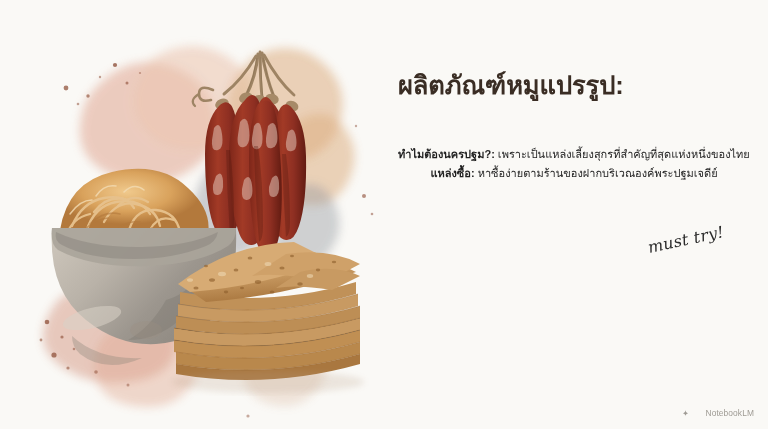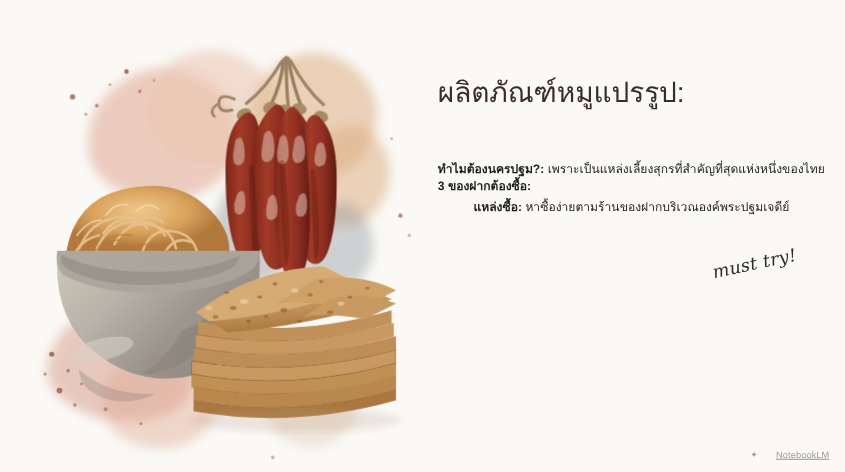--- a/index.html
+++ b/index.html
@@ -15,21 +15,21 @@
   
   .art{position:absolute;left:0;top:0;width:392px;height:429px;overflow:hidden;}
   .art svg{display:block;width:392px;height:429px;}
 
   
   .content{
     position:absolute;left:398px;top:0;width:356px;height:429px;
   }
   .title{
     position:absolute;left:0;top:52px;width:352px;
-    font-size:25.5px;line-height:1.28;font-weight:400;
+    font-size:25.5px;line-height:1.28;font-weight:700;
     color:#3a2d24;letter-spacing:-0.1px;
   }
   .title .tl{display:block;}
 
   .body{
     position:absolute;left:0;top:146px;width:352px;
     font-size:11px;line-height:1.47;color:#1f1f1f;
   }
   .para{margin:0;}
   .b{font-weight:700;}
@@ -51,21 +51,20 @@
     transform:rotate(-12deg);transform-origin:left center;
     white-space:nowrap;letter-spacing:0.3px;
   }
 
   
   .watermark{
     position:absolute;right:14px;bottom:11px;
     display:flex;align-items:flex-end;gap:16px;
     font-size:8.4px;color:#9a968f;letter-spacing:0.1px;
     opacity:.95;
-    text-decoration:underline;
   }
   .watermark svg{display:block;}
 </style>
 </head>
 <body>
 
 <div class="card">
 
   <div class="art">
     <svg viewBox="0 0 392 429" xmlns="http://www.w3.org/2000/svg">
@@ -285,21 +284,20 @@
   <div class="content">
 
     <h1 class="title">
       <span class="tl">ผลิตภัณฑ์หมูแปรรูป:</span>
     </h1>
 
     <div class="body">
 
       <p class="para"><span class="b">ทำไมต้องนครปฐม?:</span><span> เพราะเป็นแหล่งเลี้ยงสุกรที่สำคัญที่สุดแห่งหนึ่งของไทย</span></p>
 
-      <p class="para b">3 ของฝากต้องซื้อ:</p>
 
 
       <p class="para tail"><span class="b">แหล่งซื้อ:</span><span> หาซื้อง่ายตามร้านของฝากบริเวณองค์พระปฐมเจดีย์</span></p>
     </div>
   </div>
 
   <div class="musttry">must try!</div>
 
   <div class="watermark">
     <svg width="9" height="9" viewBox="0 0 24 24" aria-hidden="true">

